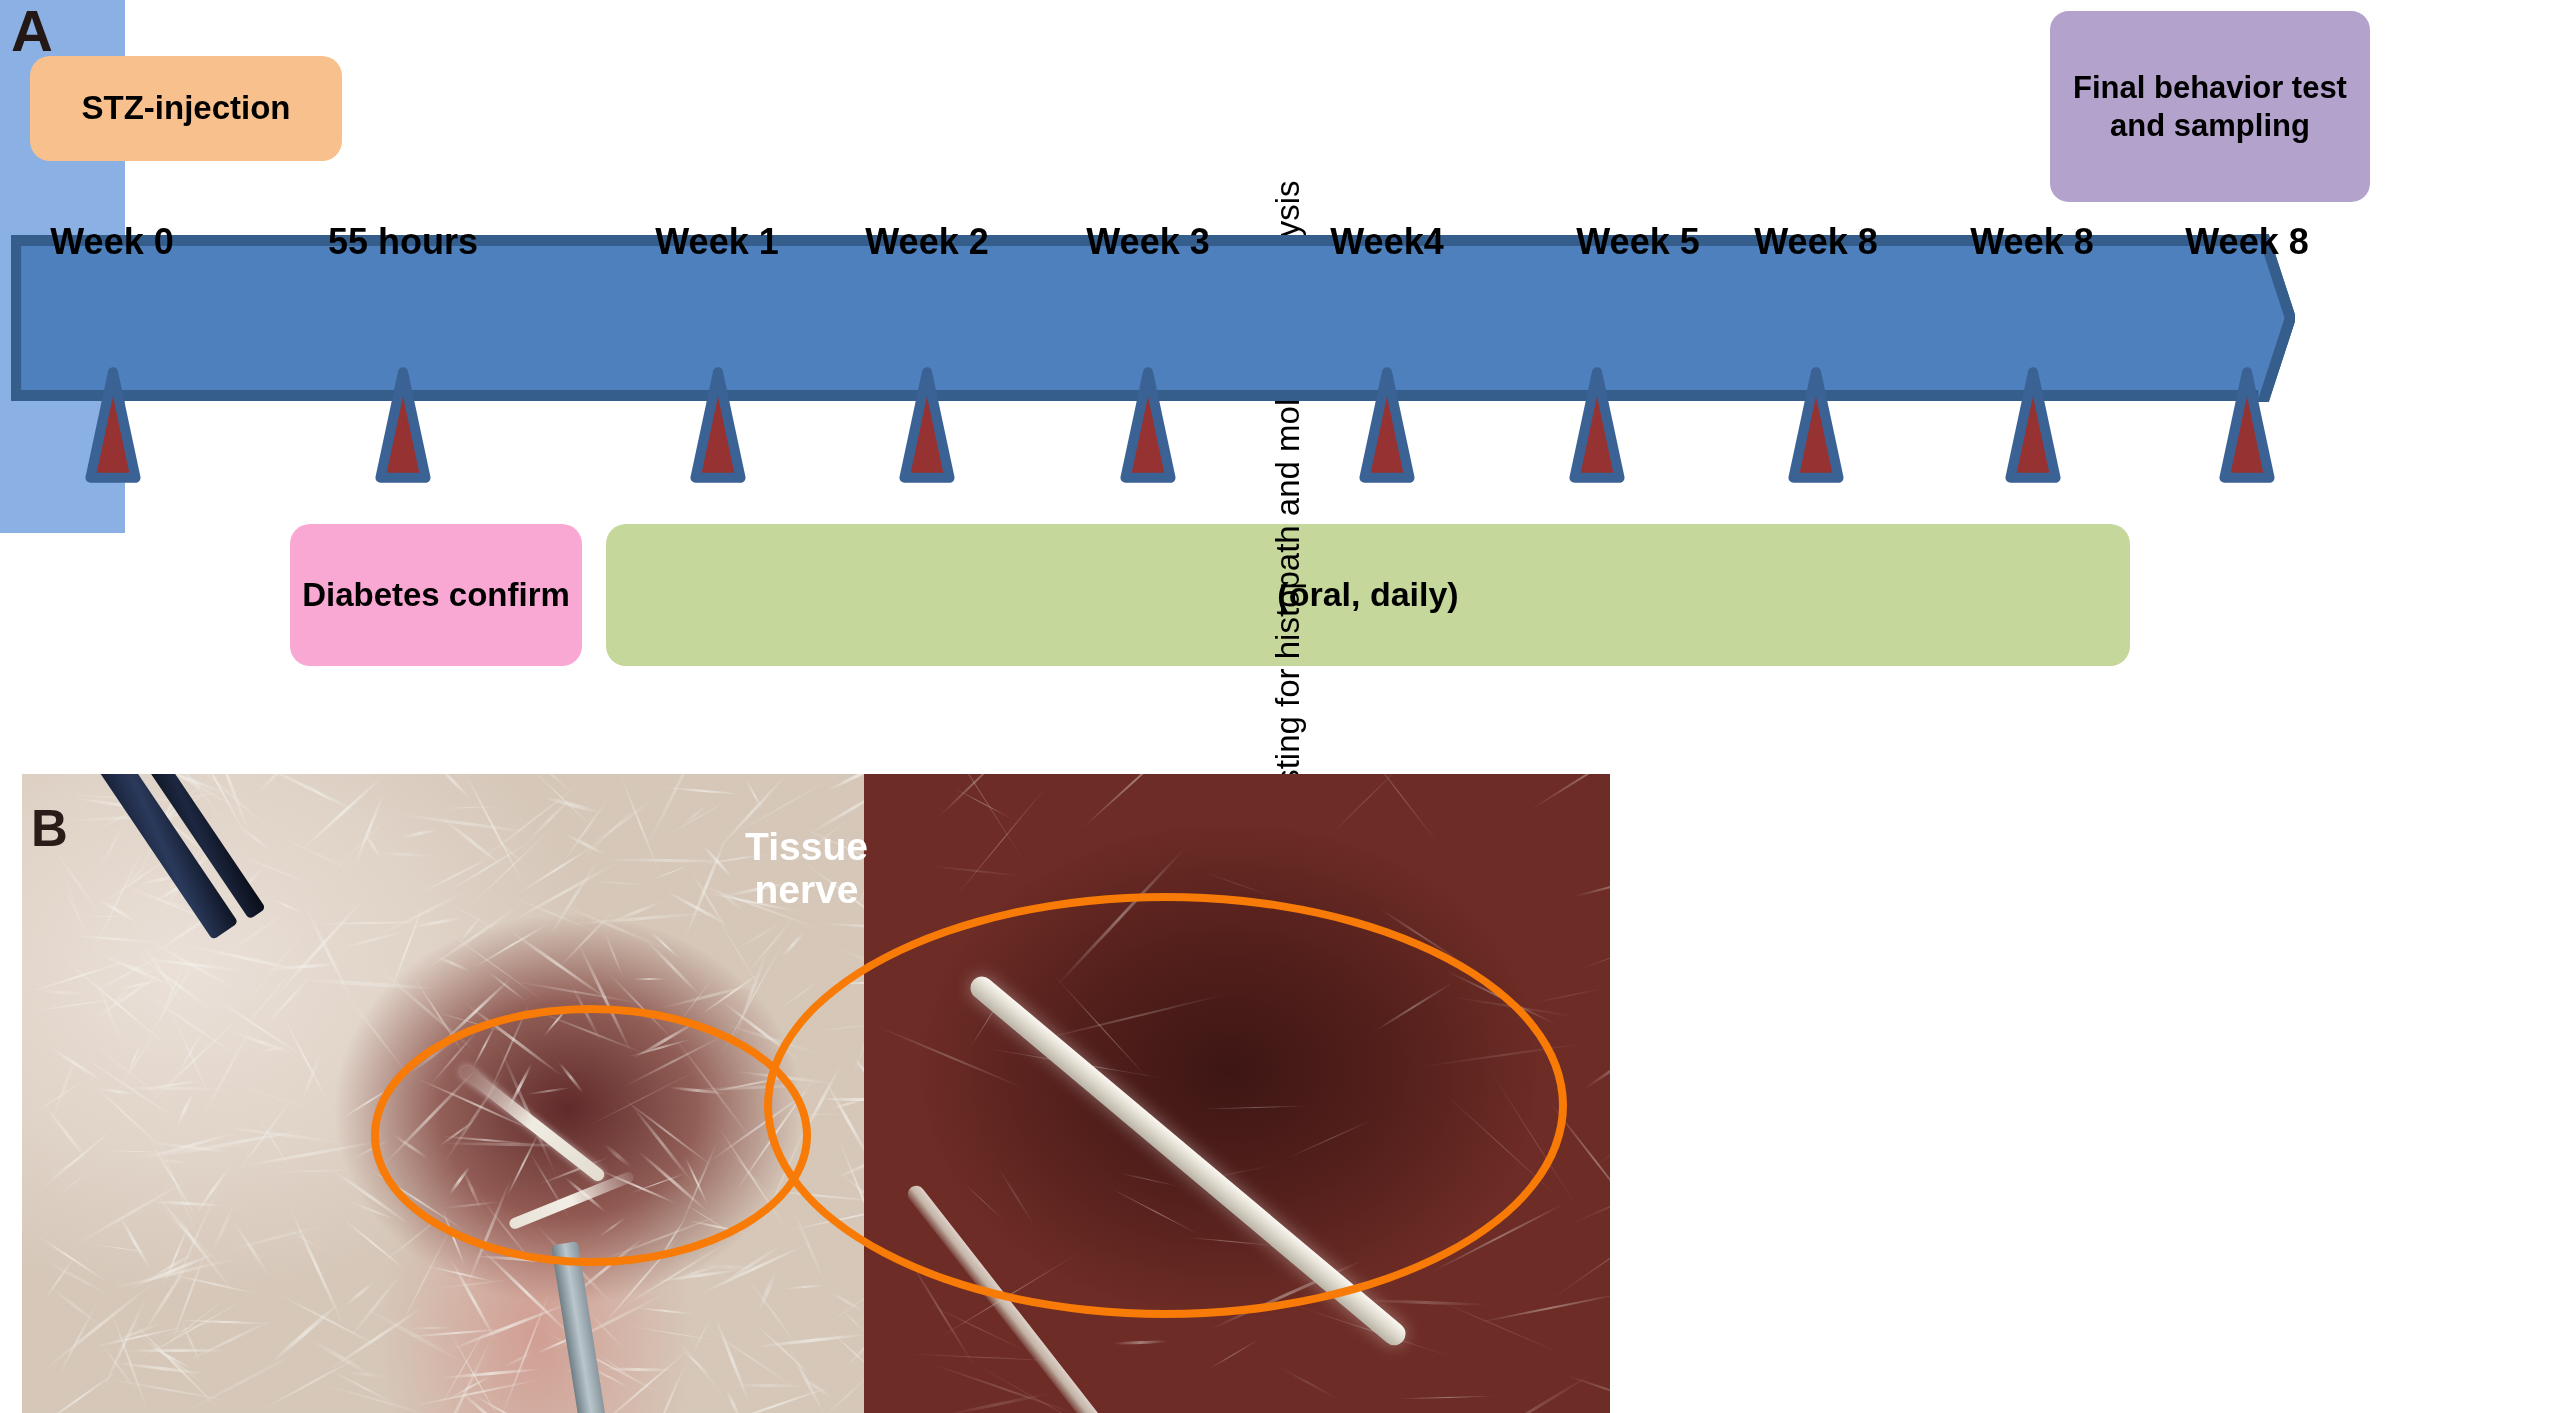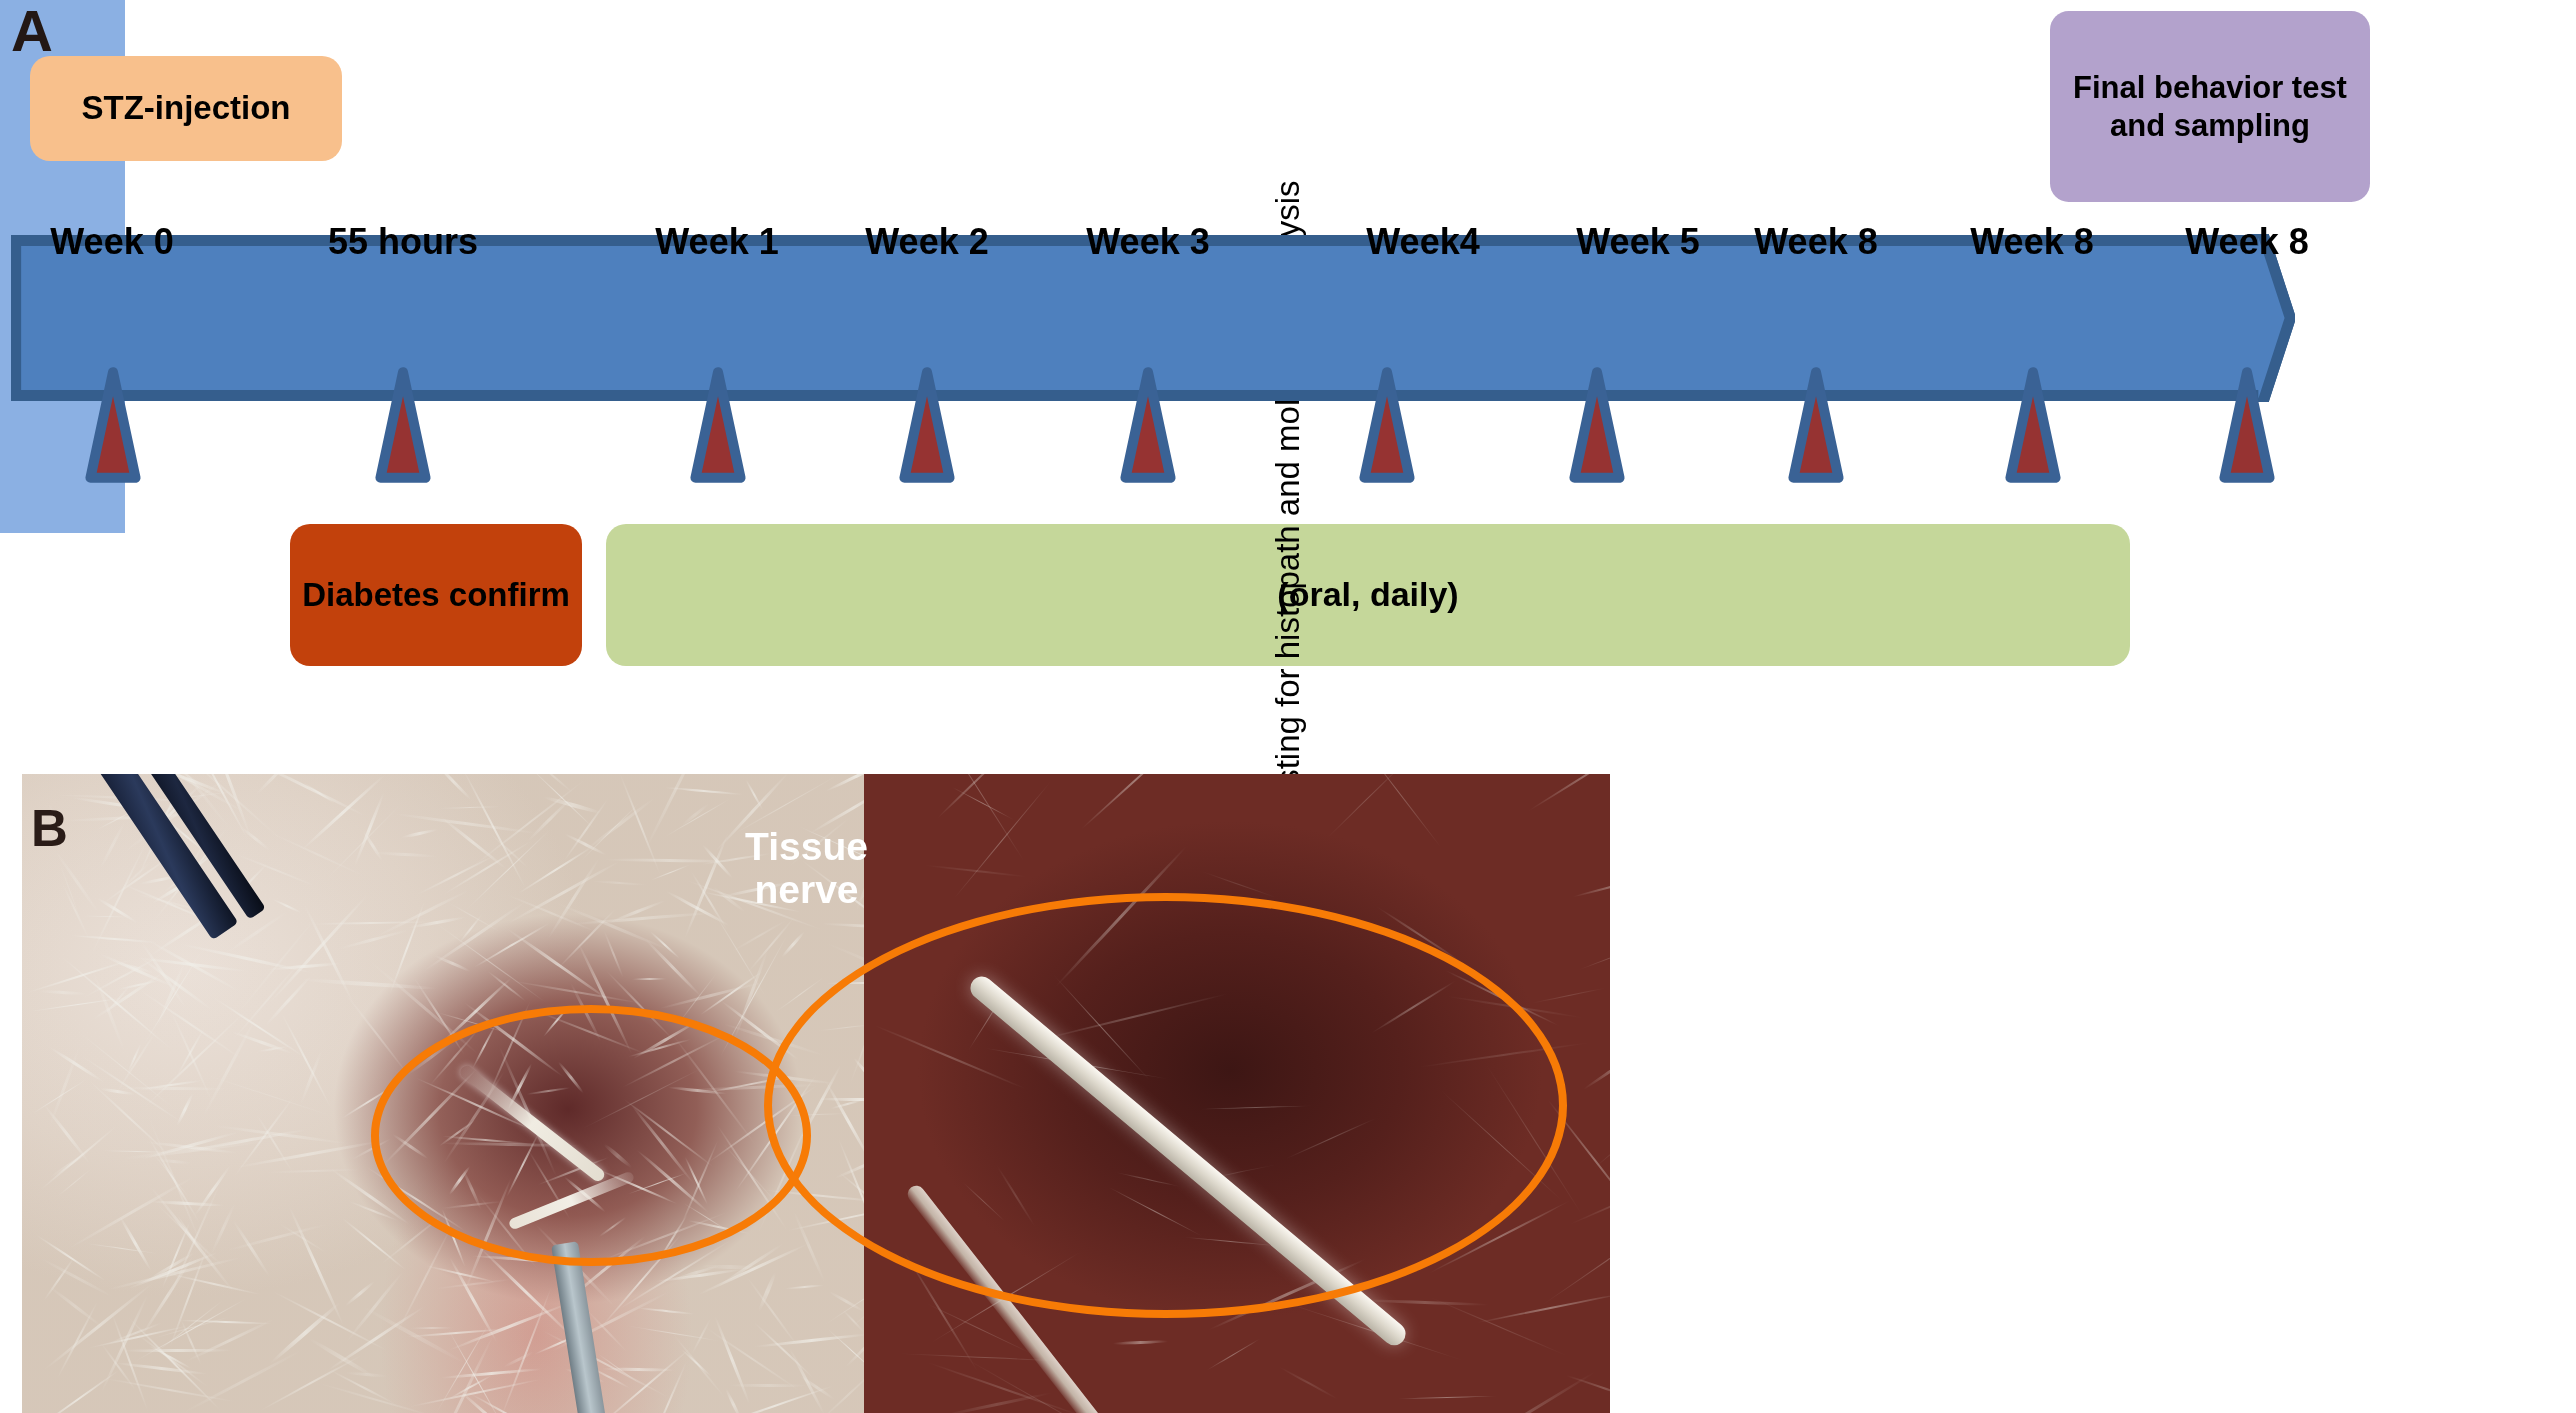--- a/index.html
+++ b/index.html
@@ -40,21 +40,21 @@
   #stz-box {
     left: 30px; top: 56px; width: 312px; height: 105px;
     background: #F8C08C; border-radius: 20px; font-size: 33px;
   }
   #final-box {
     left: 2050px; top: 11px; width: 320px; height: 191px;
     background: #B3A2CC; border-radius: 18.7px; font-size: 31px;
   }
   #diabetes-box {
     left: 290px; top: 524px; width: 292px; height: 142px;
-    background: #c2410c; border-radius: 20px; font-size: 33px;
+    background: #f9a8d4; border-radius: 20px; font-size: 33px;
   }
   #treatment-box {
     left: 606px; top: 524px; width: 1524px; height: 142px;
     background: #C5D79A; border-radius: 20px; font-size: 34px;
   }
   #tissue-box {
     left: 2410px; top: 42px; width: 125px; height: 533px;
     background: #8BB0E3;
   }
   #tissue-box .vtext {
@@ -171,21 +171,21 @@
   <polygon id="arrow-shape" points="6,8 2876,8 2876,-40 2924,107.5 2876,255 2876,207 6,207" fill="#4E80BE" stroke="#355E8D" stroke-width="14" stroke-linejoin="miter"></polygon>
   <path d="M6 8 L2876 8 L2876 -40 L2924 107.5 L2876 255 L2876 207 L6 207 Z" fill="#4E80BE" stroke="#355E8D" stroke-width="14"></path>
 </svg>
 
 <div id="week-labels">
     <div class="week-label" style="left: 112px;">Week 0</div>
     <div class="week-label" style="left: 403px;">55 hours</div>
     <div class="week-label" style="left: 717px;">Week 1</div>
     <div class="week-label" style="left: 927px;">Week 2</div>
     <div class="week-label" style="left: 1148px;">Week 3</div>
-    <div class="week-label" style="left: 1387px; margin-left: 36px;">Week4</div>
+    <div class="week-label" style="left: 1387px;">Week4</div>
     <div class="week-label" style="left: 1638px;">Week 5</div>
     <div class="week-label" style="left: 1816px;">Week 8</div>
     <div class="week-label" style="left: 2032px;">Week 8</div>
     <div class="week-label" style="left: 2247px;">Week 8</div>
   </div>
 
 <div id="markers">
     <svg class="marker-tri" width="58" height="118" viewBox="0 0 74 152" style="left: 84px;">
       <polygon points="37,8 66,144 8,144" fill="#963332" stroke="#3A6295" stroke-width="13" stroke-linejoin="round"></polygon>
     </svg>

